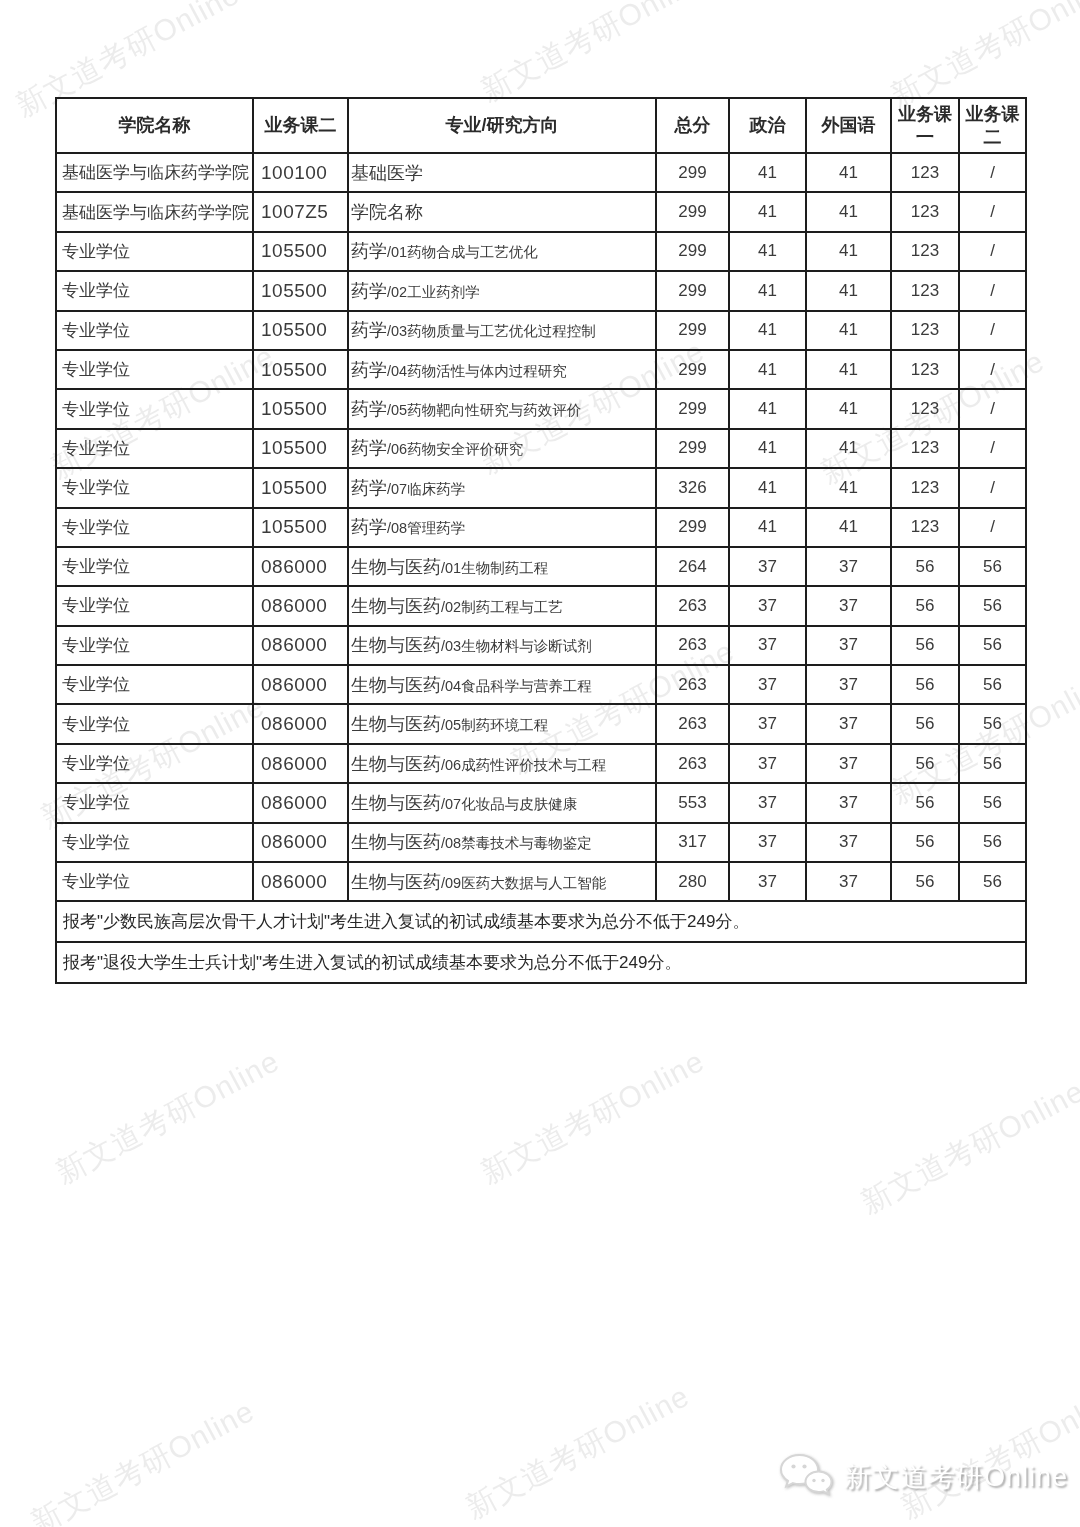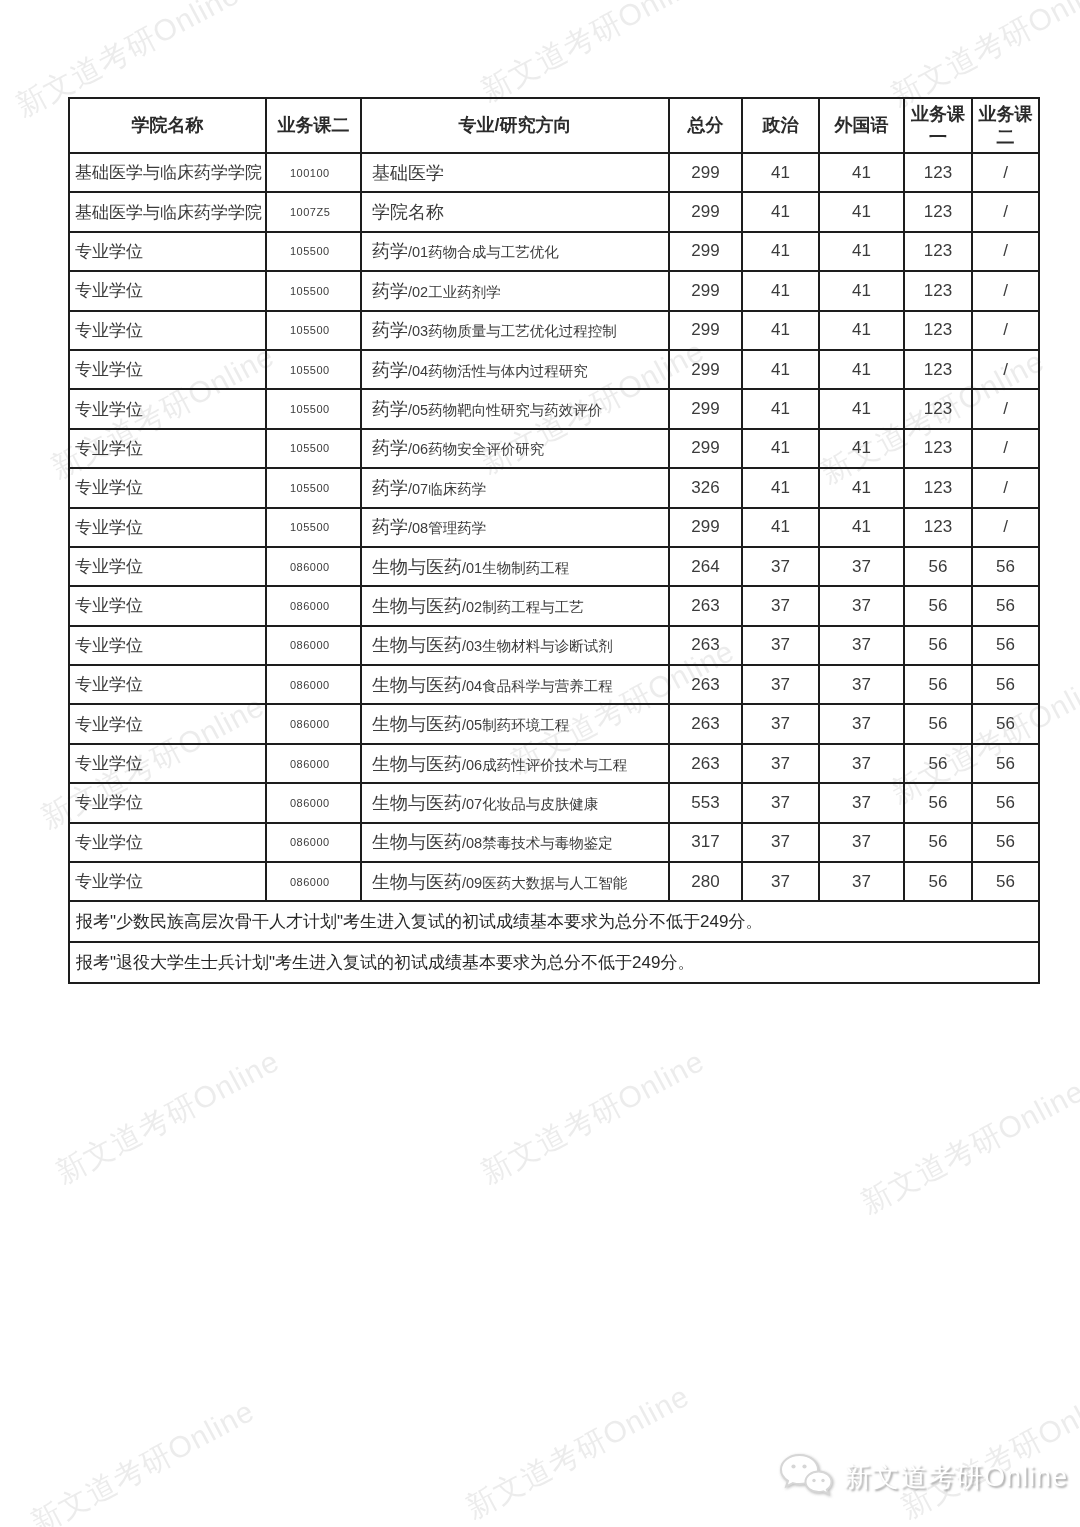--- a/index.html
+++ b/index.html
@@ -17,21 +17,21 @@
     letter-spacing:1px;
     white-space:nowrap;
     color:rgba(70,70,70,0.10);
     transform:rotate(-28deg);
     user-select:none;
     pointer-events:none;
   }
   
   table.score-table{
     position:absolute;
-    left:68px;top:97px;
+    left:55px;top:97px;
     width:970px;
     border-collapse:collapse;
     table-layout:fixed;
     background:transparent;
     color:#3b3b3b;
   }
   .score-table th,.score-table td{
     border:2px solid #1d1d1d;
     padding:0;
     vertical-align:middle;
@@ -42,22 +42,22 @@
     font-size:18px;
     font-weight:bold;
     color:#2b2b2b;
     text-align:center;
     line-height:1.25;
     padding:0 3px;
     word-break:break-all;
   }
   tr.data-row td{height:37.4px;}
   td.col-college{font-size:17px;padding-left:5px;text-align:left;border-radius:12px;}
-  td.col-code{font-size:11px;padding-left:23px;text-align:left;letter-spacing:0.5px;border-radius:6px;}
-  td.col-major{padding-left:10px;text-align:left;white-space:nowrap;}
+  td.col-code{font-size:19px;padding-left:7px;text-align:left;letter-spacing:0.5px;border-radius:6px;}
+  td.col-major{padding-left:2px;text-align:left;white-space:nowrap;}
   .major-name{font-size:18px;}
   .major-dir{font-size:14.5px;text-align:center;}
   td.num{text-align:center;font-size:17px;}
   tr.note-row td{
     height:39px;
     font-size:17px;
     text-align:left;
     padding-left:6px;
     color:#272727;
   }

